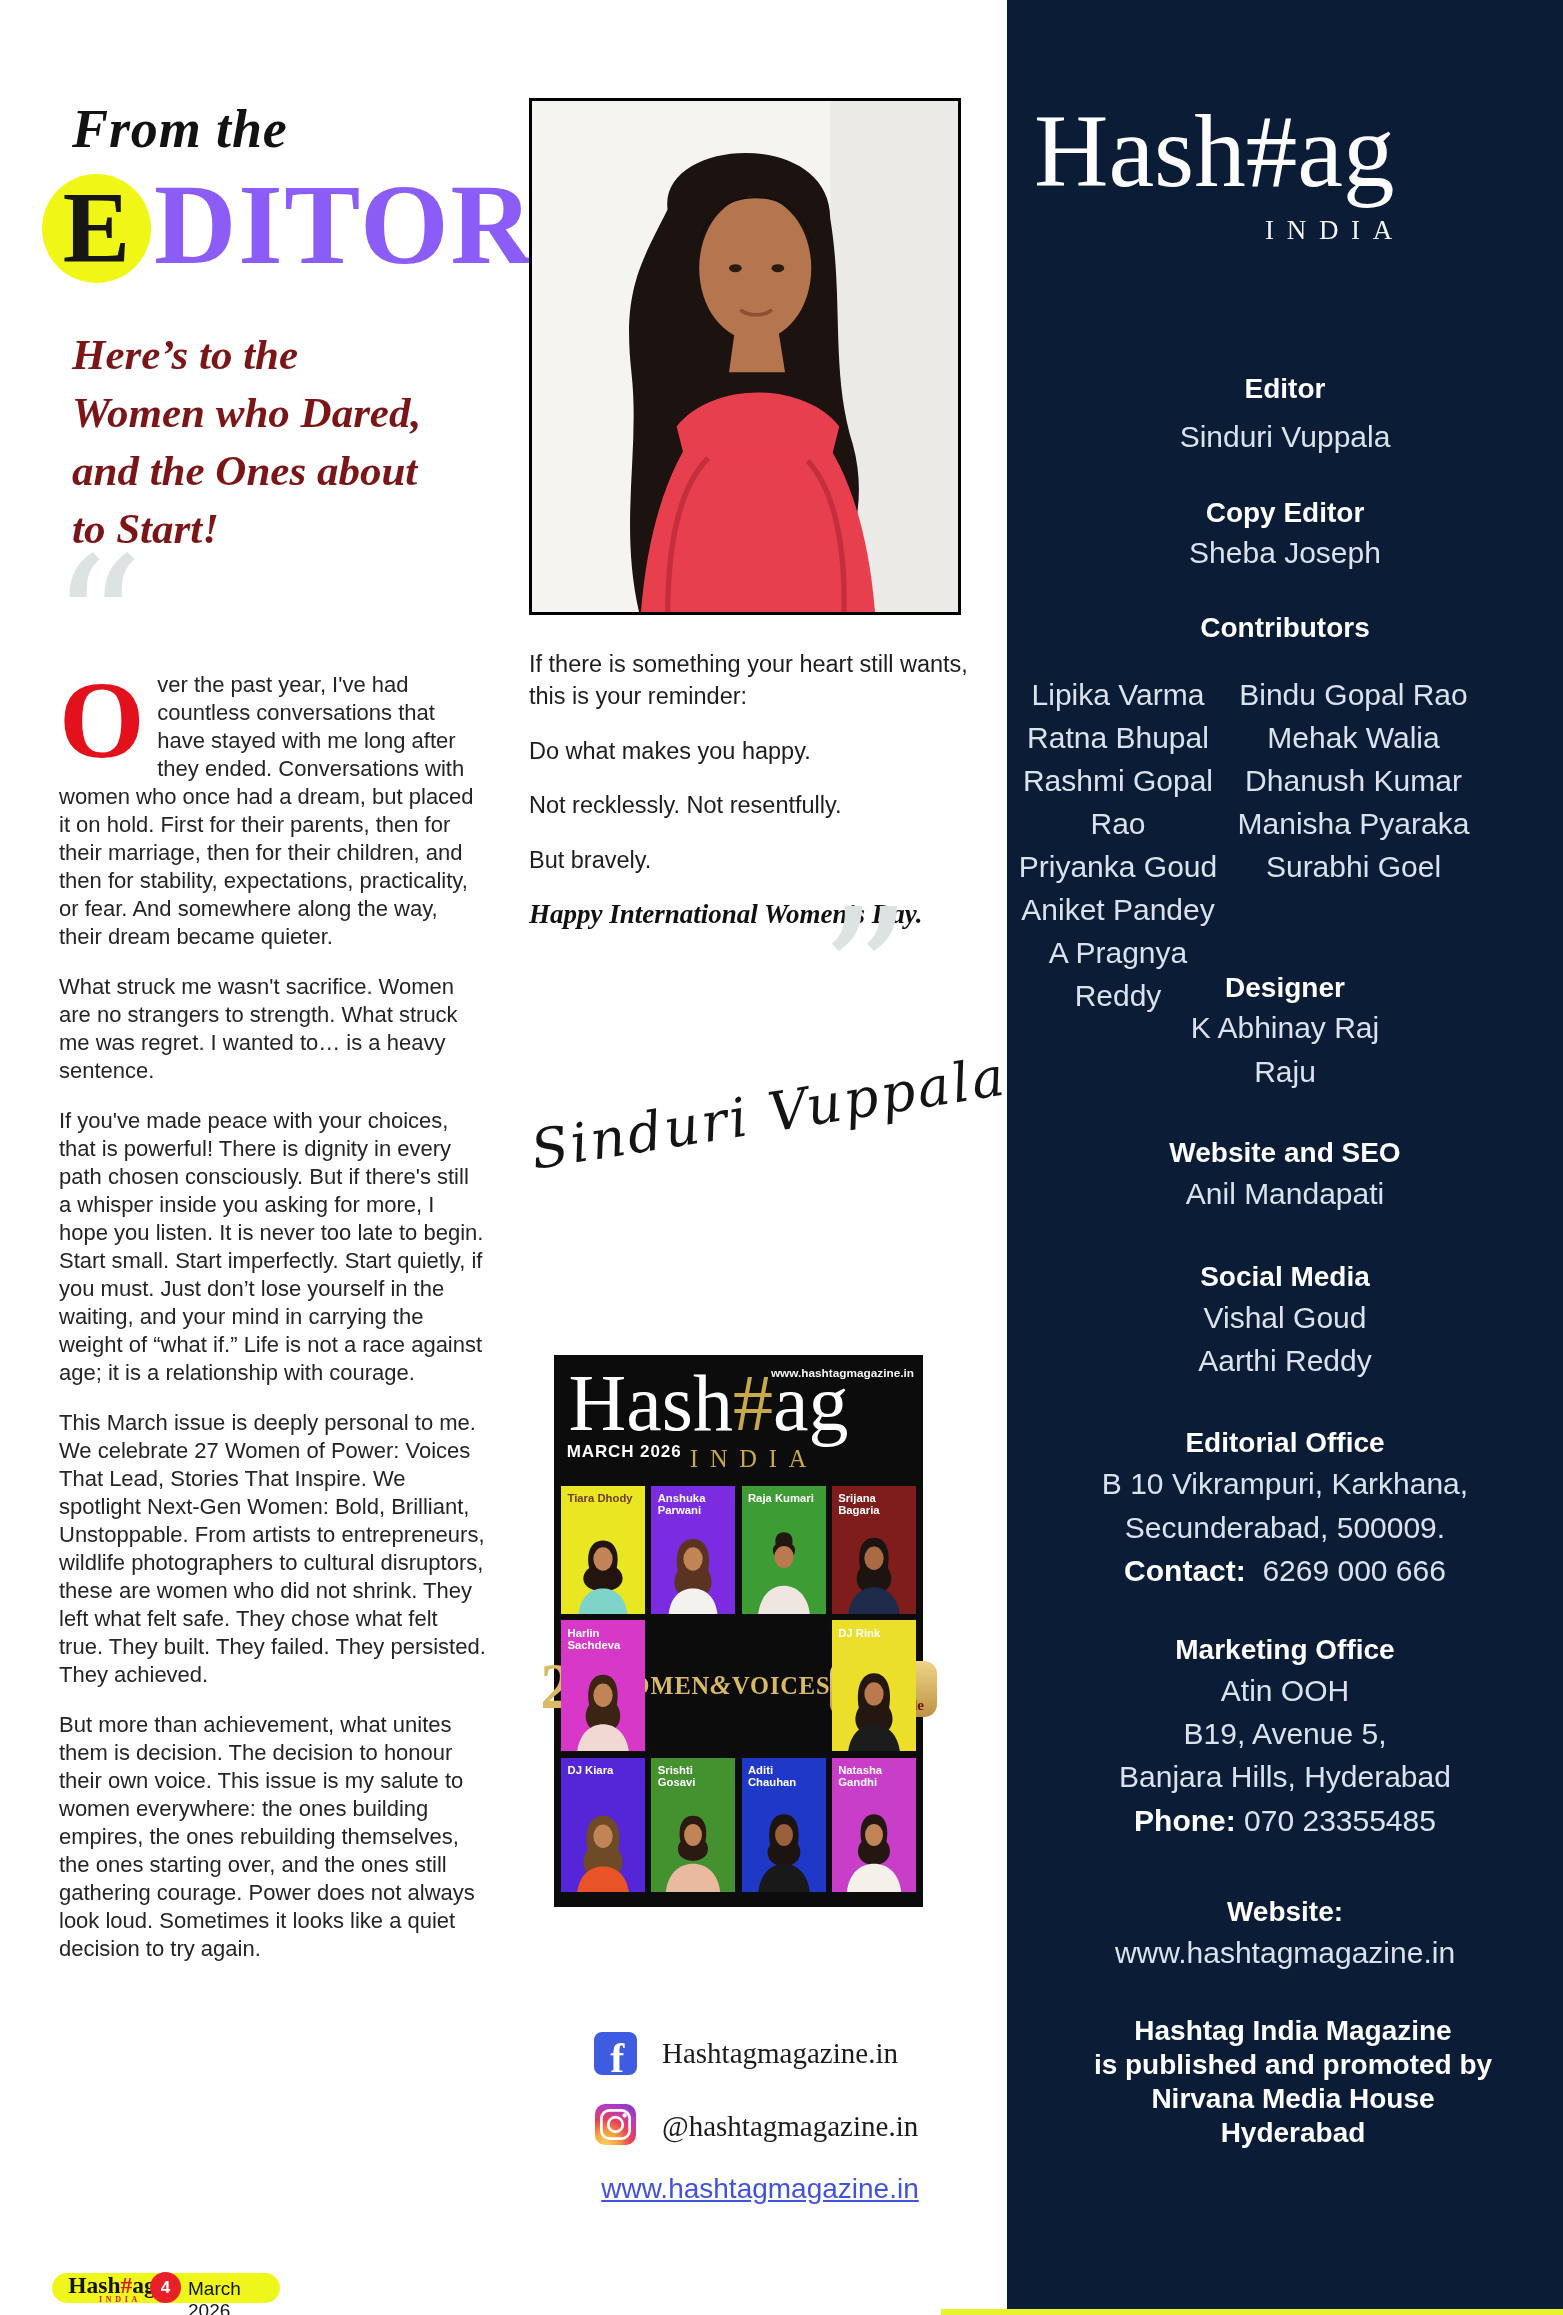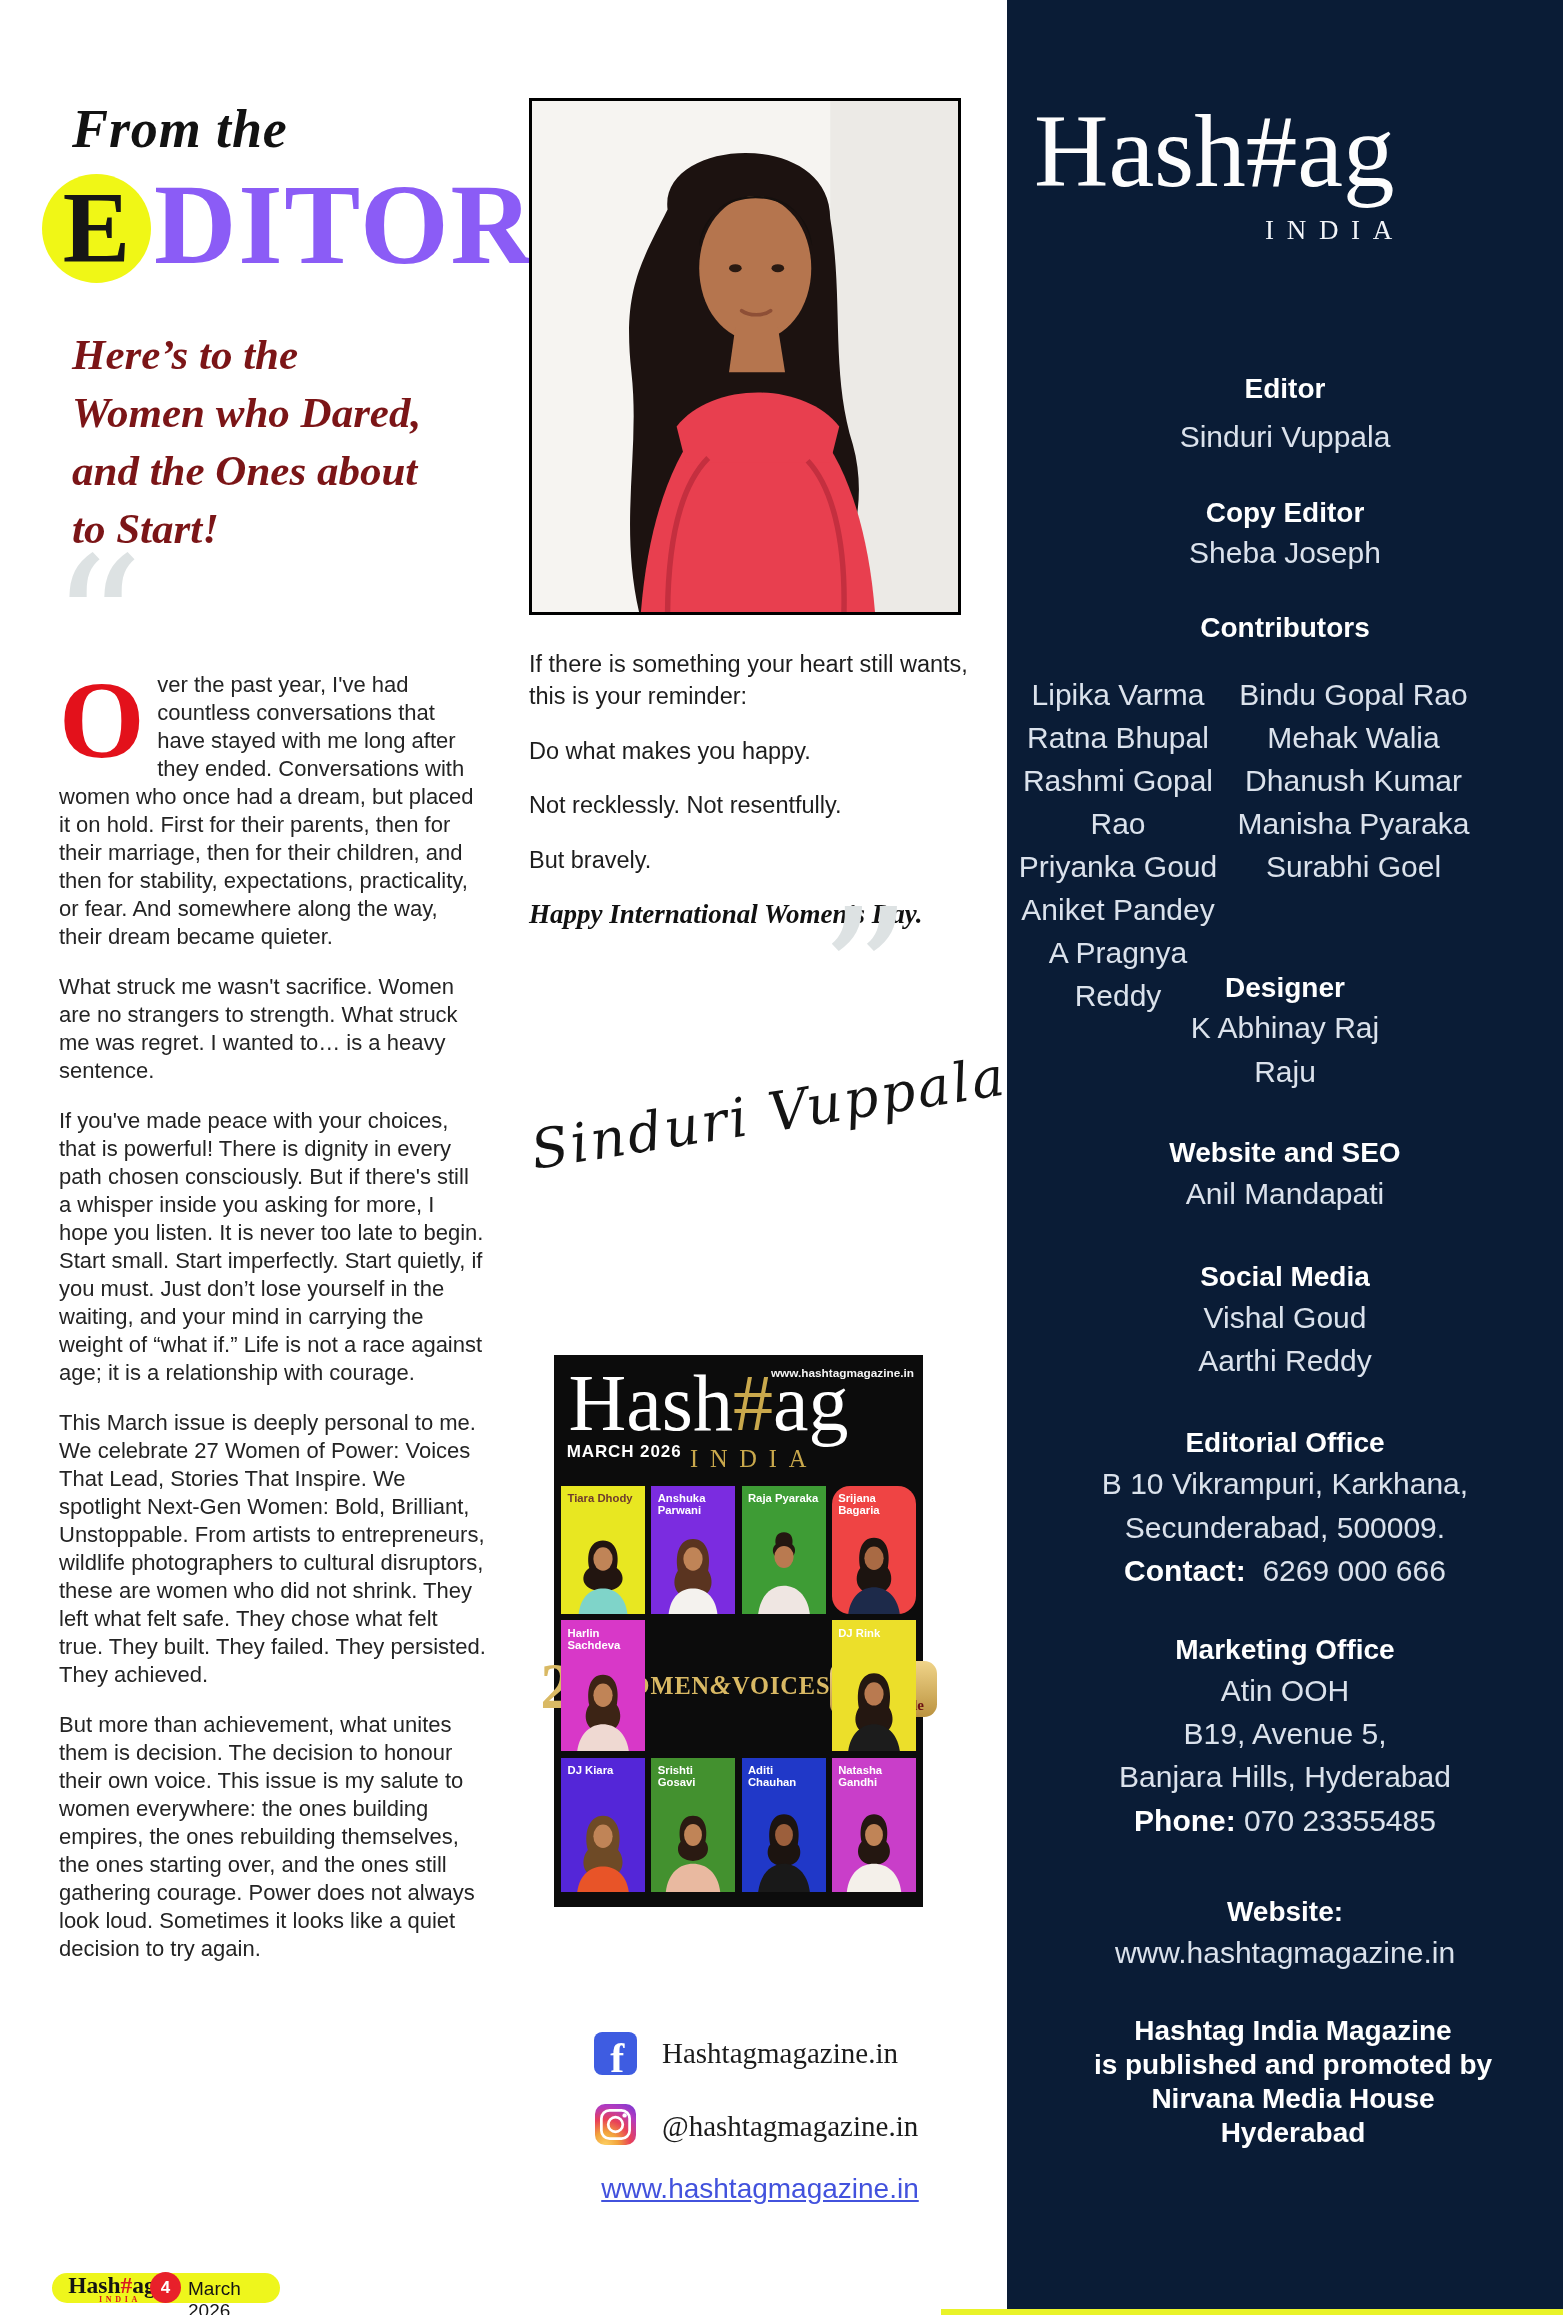--- a/index.html
+++ b/index.html
@@ -77,21 +77,21 @@
   .cover-grid {
     position:absolute; left:7.2px; right:7.2px; top:131px; bottom:7.2px;
     display:grid; grid-template-columns:repeat(4,1fr); grid-template-rows:128px 131px 134px; gap:6.3px;
   }
   .tile { position:relative; overflow:hidden; }
   .tile-name { position:absolute; top:6.3px; left:6.3px; right:2.7px; font-size:11.3px; font-weight:bold; color:#fff; z-index:2; }
   .tile .sil { position:absolute; bottom:-3.6px; left:50%; transform:translateX(-50%); width:82%; }
   .t0 { background:#e8e721; } .t0 .tile-name { color:#6e3b2e; }
   .t1 { background:#7b2ce0; }
   .t2 { background:#3e9c35; }
-  .t3 { background:#ef4444;border-radius:18px; }
+  .t3 { background:#7f1d1d; }
   .t4 { background:#d838c8; }
   .t5 { background:#ecdf2a; }
   .t6 { background:#5426d8; }
   .t7 { background:#43912f; }
   .t8 { background:#2038c8; }
   .t9 { background:#c93ec9; }
   .feature { grid-column:2/4; grid-row:2; background:#0c0c0c; display:flex; align-items:center; justify-content:center; }
   .f-num { font-family:"Liberation Serif", serif; font-weight:bold; font-size:65px; line-height:0.9; color:#d9b964; }
   .f-title { font-family:"Liberation Serif", serif; font-weight:bold; font-size:24.4px; color:#d9b964; letter-spacing:0.9px; }
   .f-title .amp { font-style:italic; font-size:27px; }
@@ -206,21 +206,21 @@
       </div>
       <div class="tile t1">
         <span class="tile-name">Anshuka Parwani</span>
         <svg class="sil" viewBox="0 0 100 130">
             <path d="M50,16 C28,16 24,42 28,62 C20,74 18,100 50,102 C82,100 80,74 72,62 C76,42 72,16 50,16 Z" fill="#5a3420"></path>
             <ellipse cx="50" cy="45" rx="14" ry="17" fill="#c08457"></ellipse>
             <path d="M14,130 C16,100 32,88 50,88 C68,88 84,100 86,130 Z" fill="#f4f2ee"></path>
           </svg>
       </div>
       <div class="tile t2">
-        <span class="tile-name">Raja Pyaraka</span>
+        <span class="tile-name">Raja Kumari</span>
         <svg class="sil" viewBox="0 0 100 130">
             <path d="M50,6 C40,6 36,14 38,24 C32,28 30,44 50,46 C70,44 68,28 62,24 C64,14 60,6 50,6 Z" fill="#241711"></path>
             <ellipse cx="50" cy="42" rx="14" ry="16" fill="#b97a50"></ellipse>
             <path d="M12,130 C14,98 32,84 50,84 C68,84 86,98 88,130 Z" fill="#efe6e2"></path>
           </svg>
       </div>
       <div class="tile t3">
         <span class="tile-name">Srijana Bagaria</span>
         <svg class="sil" viewBox="0 0 100 130">
             <path d="M50,14 C30,14 26,38 30,58 C22,68 20,94 50,96 C80,94 78,68 70,58 C74,38 70,14 50,14 Z" fill="#1c1410"></path>

